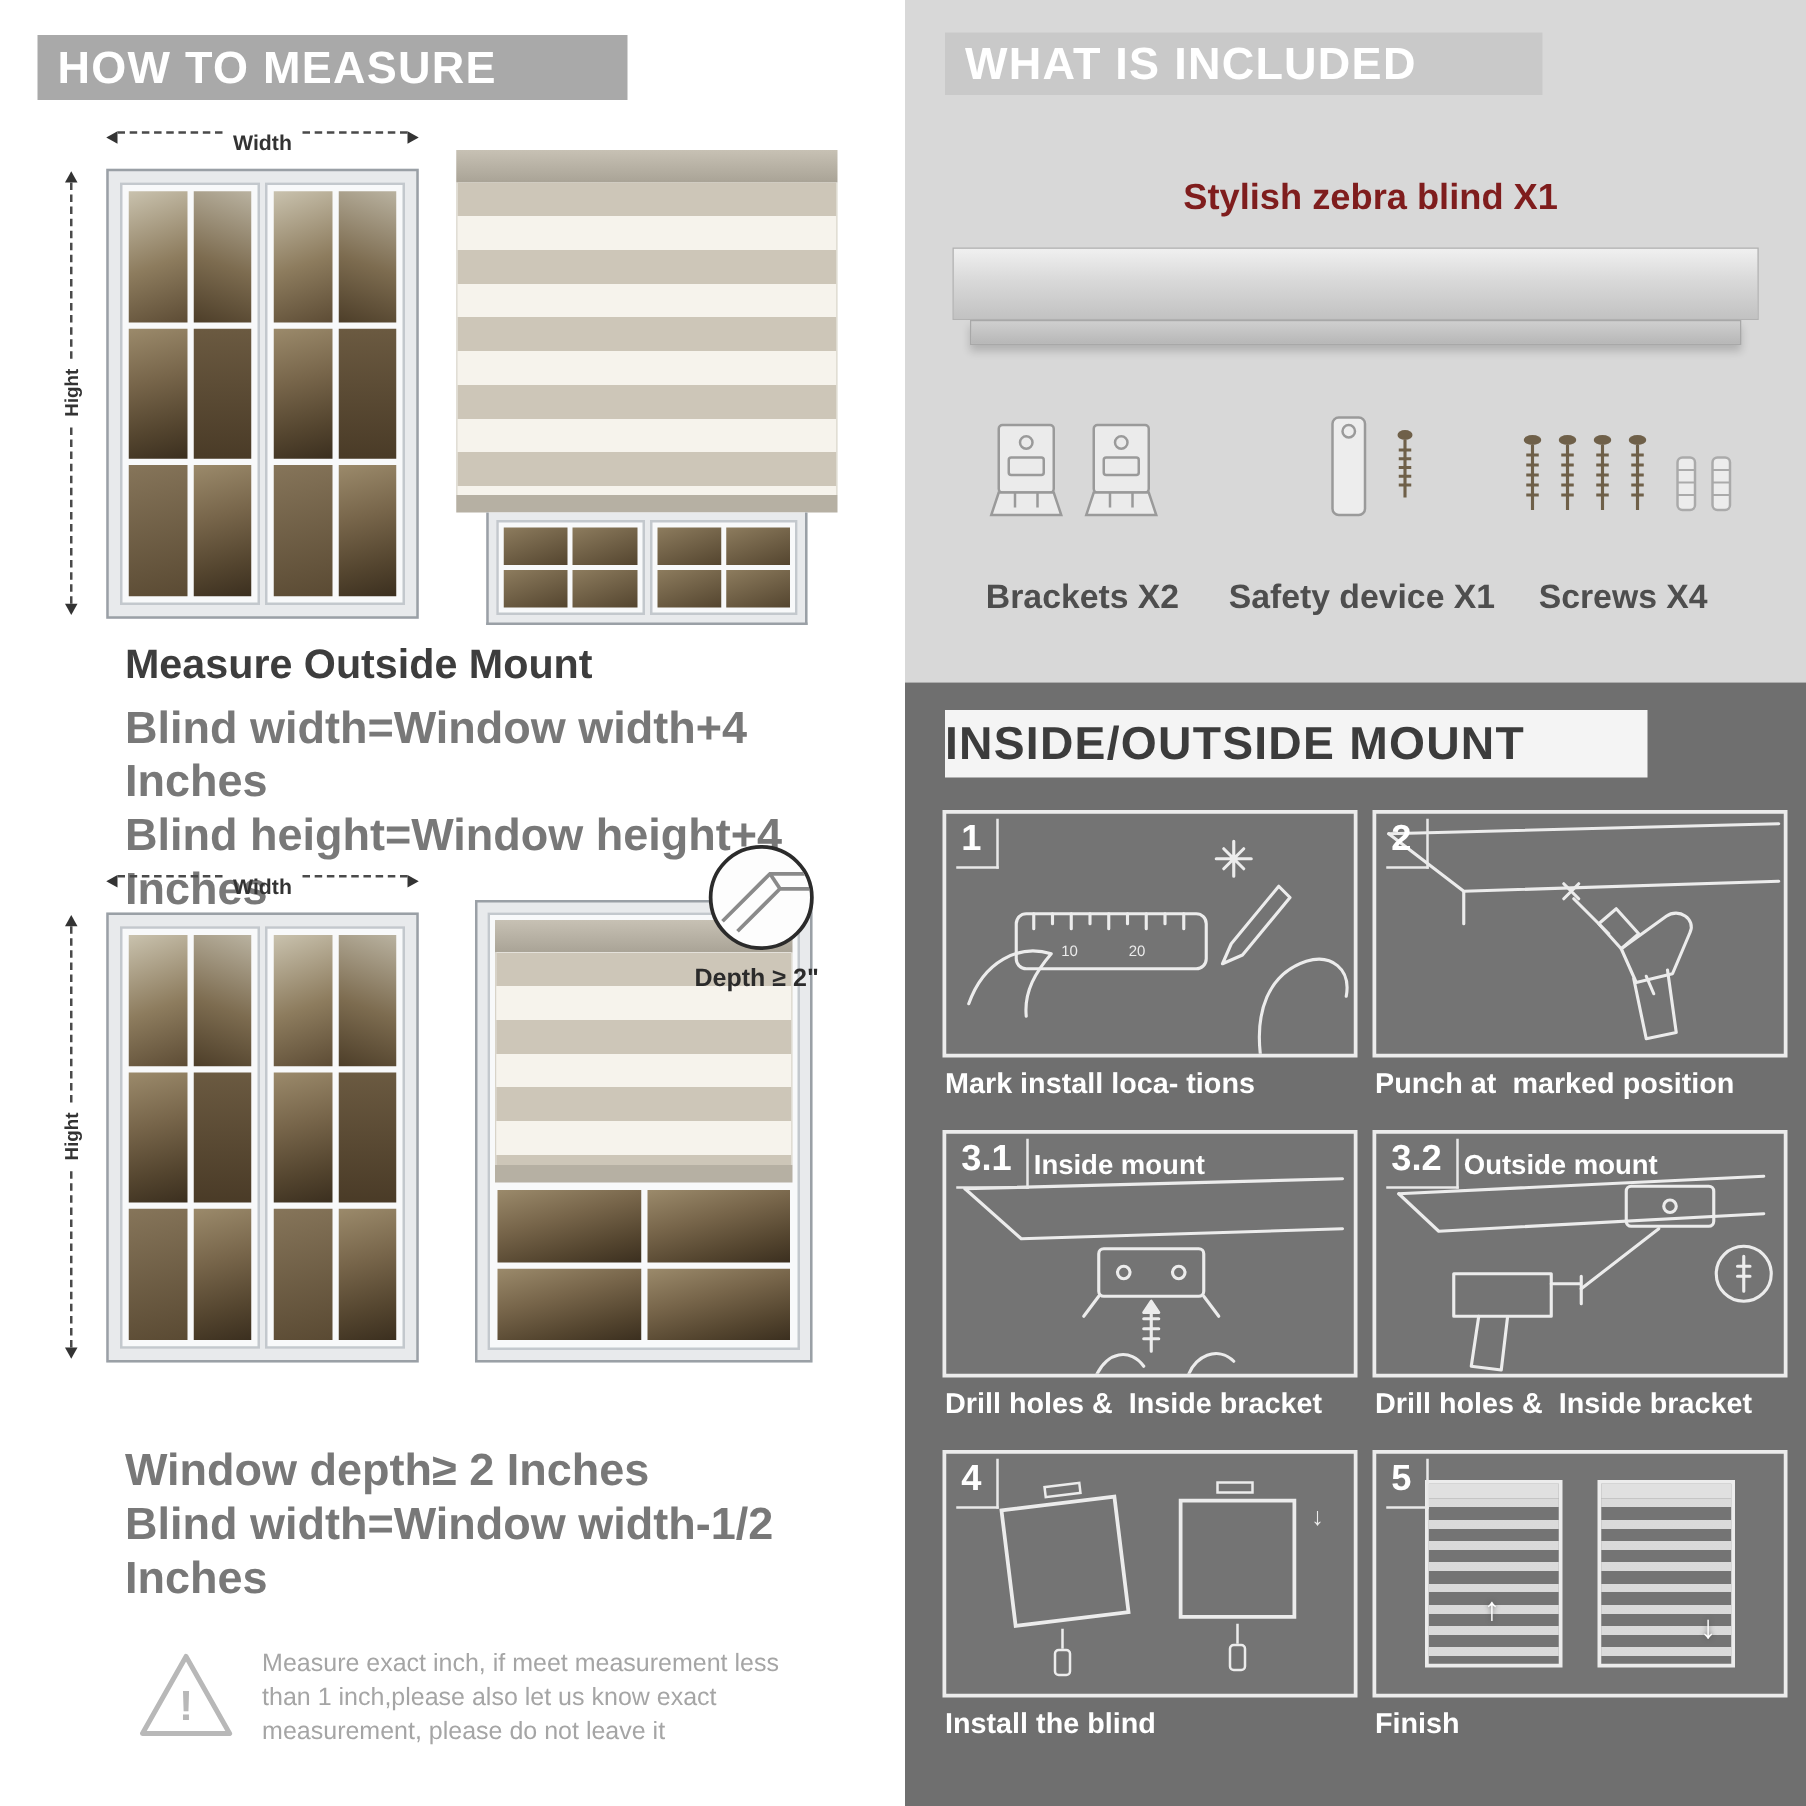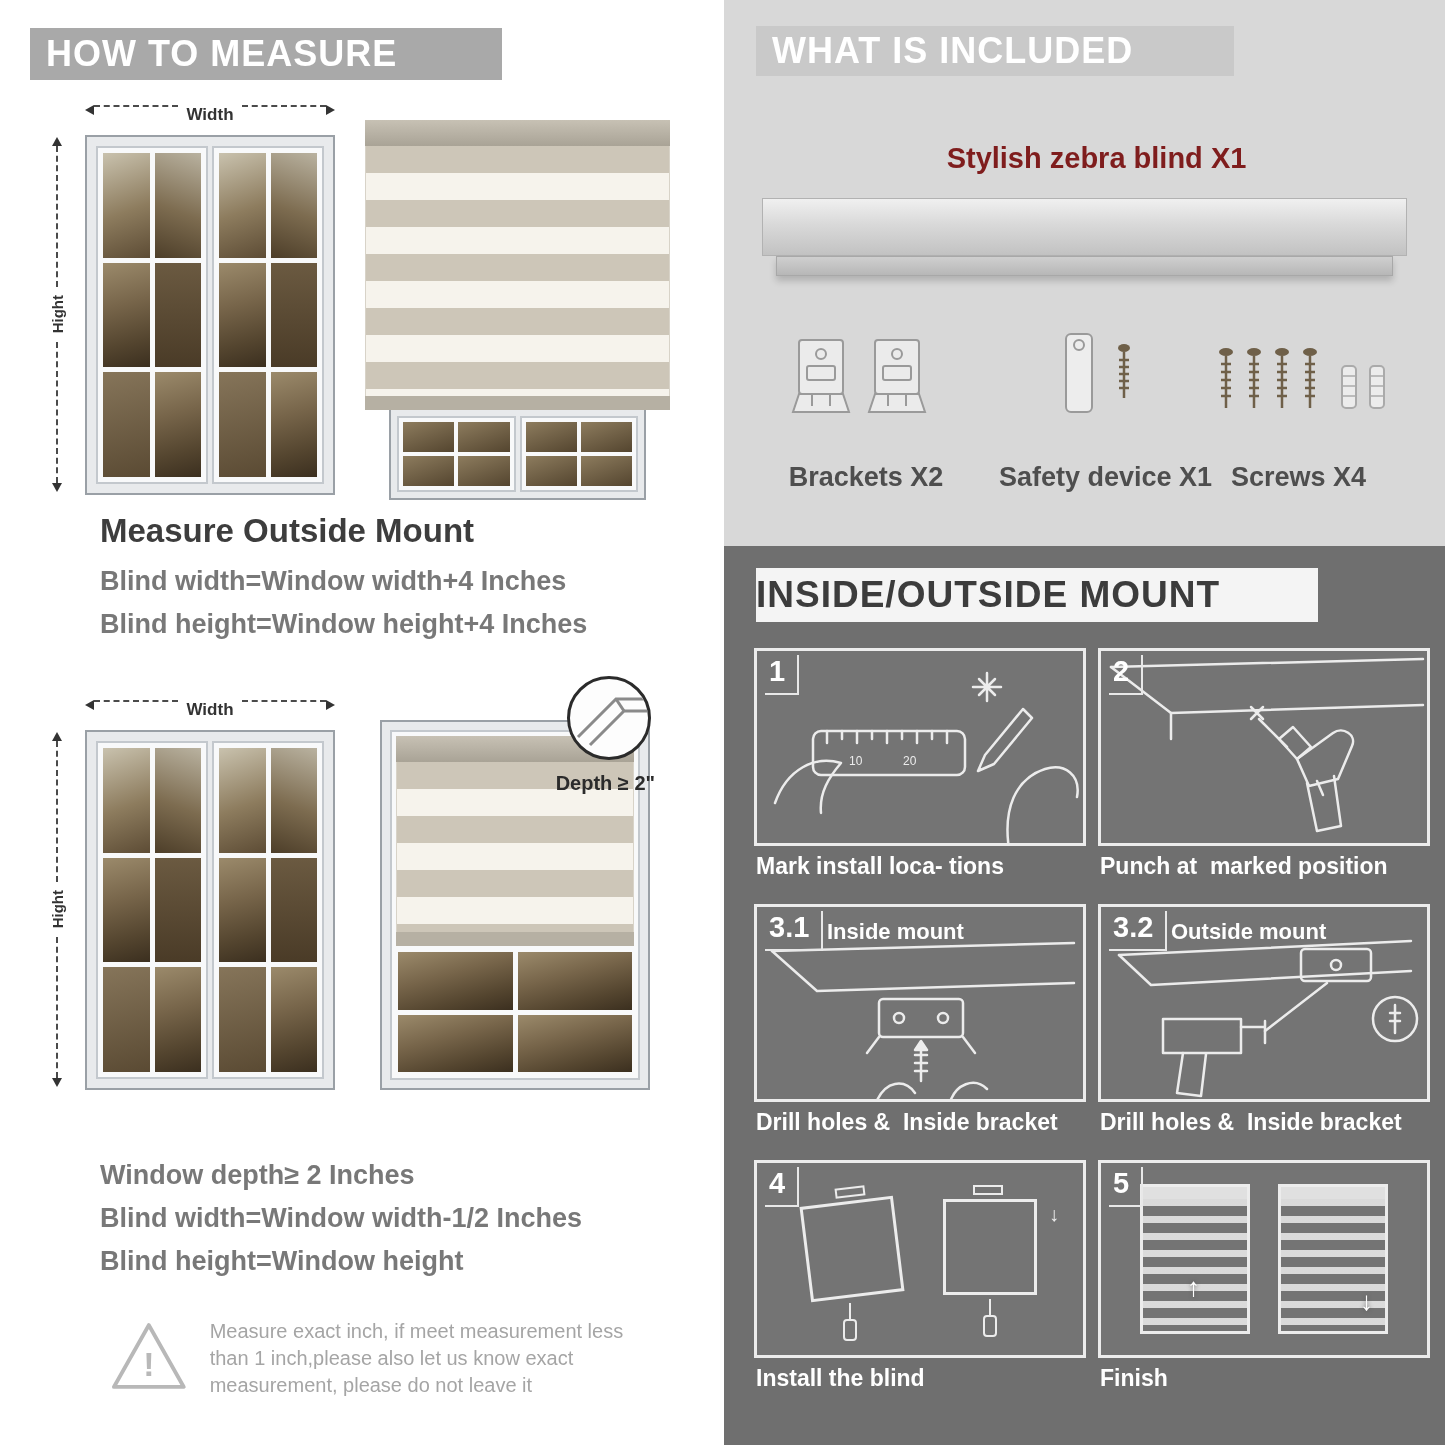--- a/index.html
+++ b/index.html
@@ -57,41 +57,41 @@
   .blind-inside .inner { height:100%; background:#f8f9fa; border:2px solid #c3c8cd; padding:4px; display:flex; flex-direction:column; }
   .blind-inside .stripes { height:170px; flex:0 0 auto; }
   .blind-inside .lower-panes { flex:1; margin-top:4px; display:grid; grid-template-columns:1fr 1fr; grid-template-rows:1fr 1fr; gap:5px; background:#f8f9fa; padding:2px; }
 
   .depth-circle { position:absolute; left:532px; top:-14px; width:84px; height:84px; border:3px solid #2b2b2b; border-radius:50%; background:#fdfdfd; overflow:hidden; z-index:5; }
   .depth-label { position:absolute; left:470px; top:82px; width:150px; text-align:right; font-size:20px; font-weight:bold; color:#2b2b2b; }
 
   .measure-title { position:absolute; left:100px; font-size:33px; font-weight:bold; color:#3d3d3d; }
   #title-outside { top:512px; }
   #title-inside  { top:1106px; }
-  .measure-lines { position:absolute; left:100px; font-size:27px; font-weight:bold; color:#787878; line-height:43px; }
+  .measure-lines { position:absolute; left:100px; font-size:36px; font-weight:bold; color:#787878; line-height:43px; }
   #lines-outside { top:560px; }
   #lines-inside  { top:1154px; }
 
   .warning { position:absolute; left:108px; top:1318px; width:520px; display:flex; gap:20px; align-items:flex-start; }
   .warning-text { font-size:20px; color:#a5a5a5; width:420px; line-height:27px; }
 
   
   .included { position:absolute; left:724px; top:0; width:721px; height:546px; background:#d8d8d8; }
   .included .banner { left:32px; top:26px; width:478px; height:50px; background:#c9c9c9; font-size:36px; padding-left:16px; }
   .blind-label { position:absolute; top:142px; left:0; width:100%; text-align:center; font-size:29px; font-weight:bold; color:#7f1d1d;padding-left:24px; }
   .headrail { position:absolute; left:38px; top:198px; width:645px; height:58px; background:linear-gradient(180deg,#f0f0f0 0%,#d9d9d9 45%,#c2c2c2 100%); border:1px solid #b2b2b2; }
   .headrail-lower { position:absolute; left:52px; top:256px; width:617px; height:20px; background:linear-gradient(180deg,#cfcfcf,#b7b7b7); border:1px solid #a8a8a8; box-shadow:0 5px 7px rgba(0,0,0,0.18); }
   .parts-row { position:absolute; left:0; top:326px; width:100%; height:130px; }
   .part { position:absolute; display:flex; gap:14px; align-items:flex-end; }
   #part-brackets { left:66px; top:8px; }
   #part-safety   { left:330px; top:4px; }
   #part-screws   { left:488px; top:14px; }
   .part-label { position:absolute; top:462px; font-size:27px; font-weight:bold; color:#4e4e4e; text-align:center; }
   #label-brackets { left:52px;  width:180px; }
-  #label-safety   { left:258px; width:215px;margin-left:16px; }
+  #label-safety   { left:258px; width:215px; }
   #label-screws   { left:492px; width:165px; }
 
   
   .mount { position:absolute; left:724px; top:546px; width:721px; height:899px; background:#6f6f6f; }
   .mount .banner { left:32px; top:22px; width:562px; height:54px; background:#f4f4f4; color:#3c3c3c; font-size:37px; padding-left:0; }
   .steps { position:absolute; left:30px; top:102px; width:676px; display:grid; grid-template-columns:332px 332px; column-gap:12px; }
   .step { margin-bottom:10px; }
   .panel { position:relative; width:332px; height:198px; border:3px solid #ececec; background:#747474; overflow:hidden; }
   .caption { margin:7px 0 14px 2px; color:#fff; font-weight:bold; font-size:23px; white-space:pre-wrap; }
   .step-num { position:absolute; left:8px; top:4px; color:#fff; font-size:29px; font-weight:bold; padding:0 12px 5px 4px; border-right:2px solid #e8e8e8; border-bottom:2px solid #e8e8e8; z-index:3; }
@@ -257,21 +257,20 @@
             <path d="M46 20 L54 32"></path>
           </g>
         </svg>
       </div>
       <div class="depth-label">Depth ≥ 2"</div>
     </div>
 
     <div class="measure-lines" id="lines-inside">
       <div>Window depth≥ 2 Inches</div>
       <div>Blind width=Window width-1/2 Inches</div>
-      <div>Blind height=Window height</div>
     </div>
 
     <div class="warning">
       <svg width="82" height="76" viewBox="0 0 82 76">
         <path d="M41 7 L76 69 H6 Z" fill="none" stroke="#b8b8b8" stroke-width="4" stroke-linejoin="round"></path>
         <text x="41" y="58" text-anchor="middle" font-size="34" font-weight="bold" fill="#b8b8b8">!</text>
       </svg>
       <div class="warning-text">Measure exact inch, if meet measurement less than 1 inch,please also let us know exact measurement, please do not leave it</div>
     </div>
   </div>

